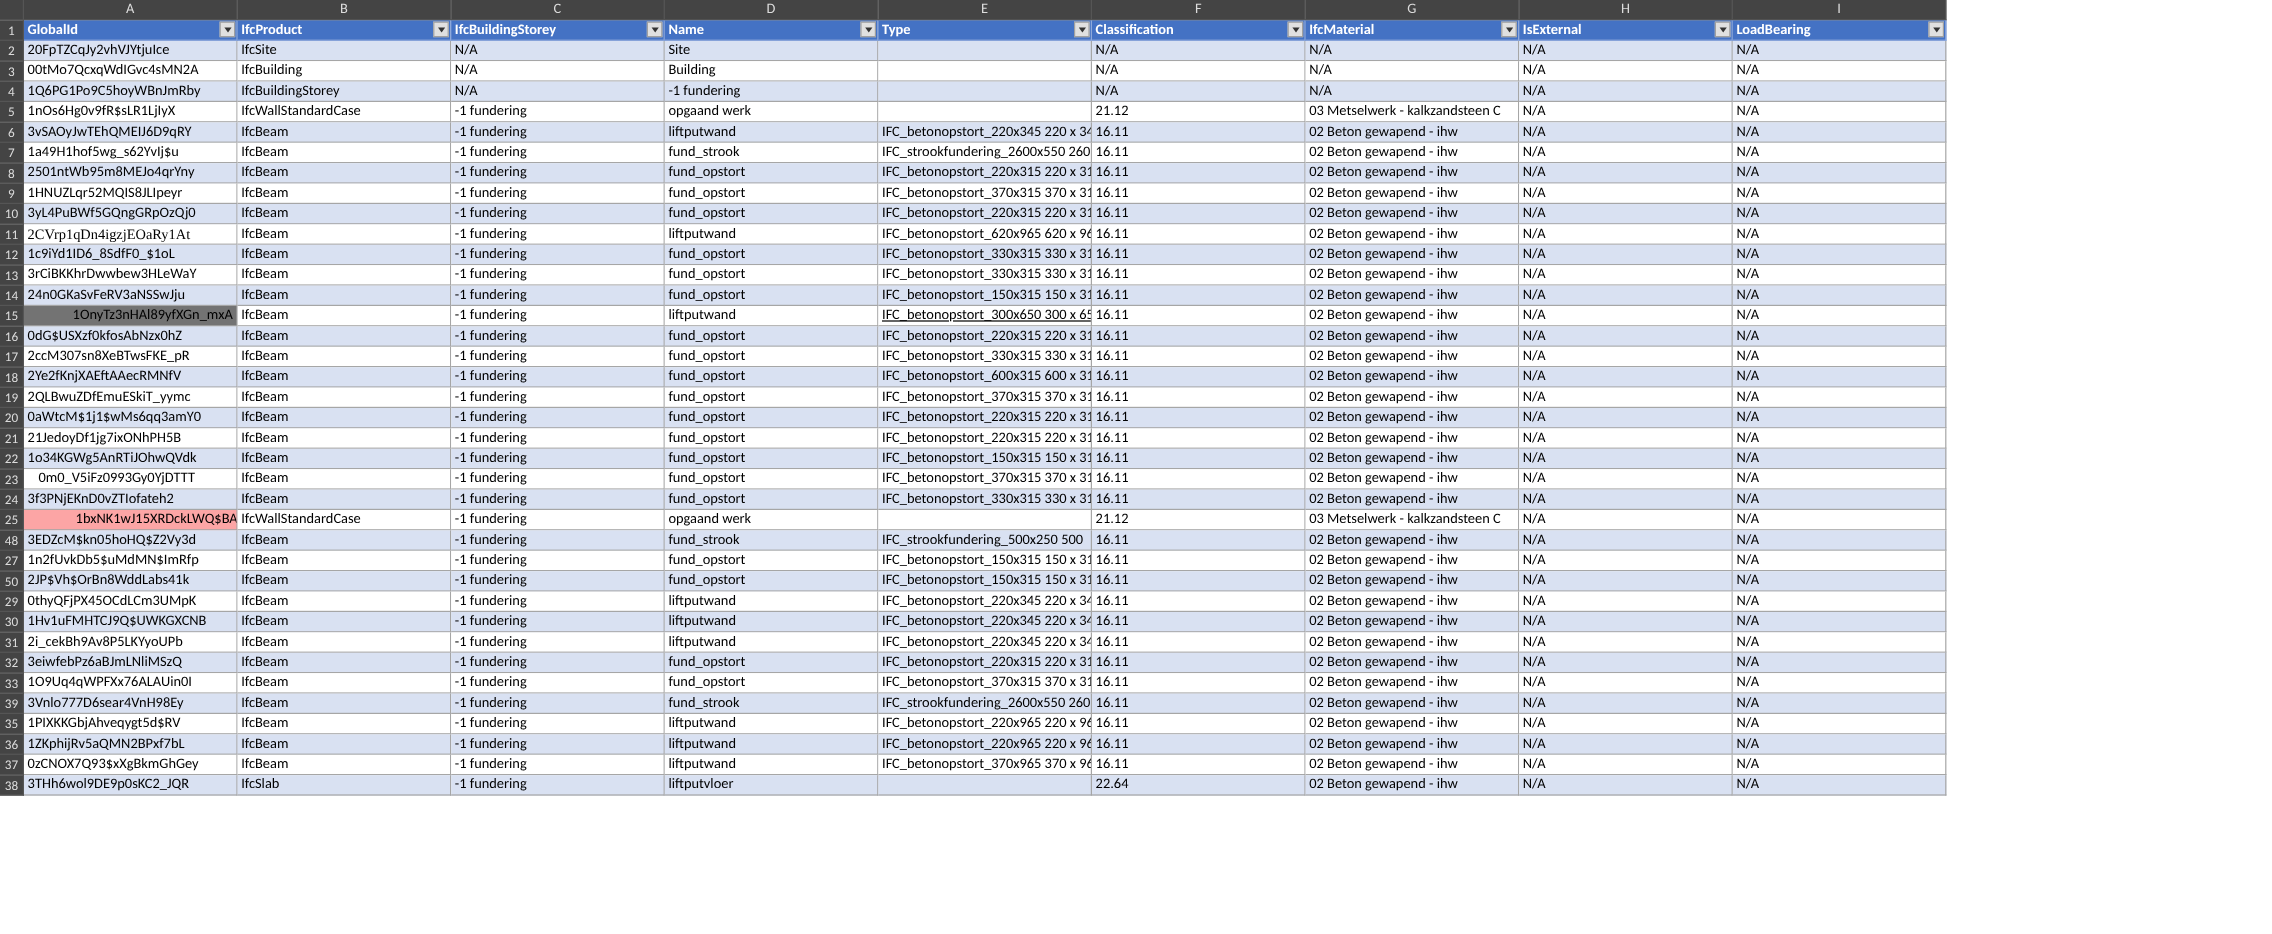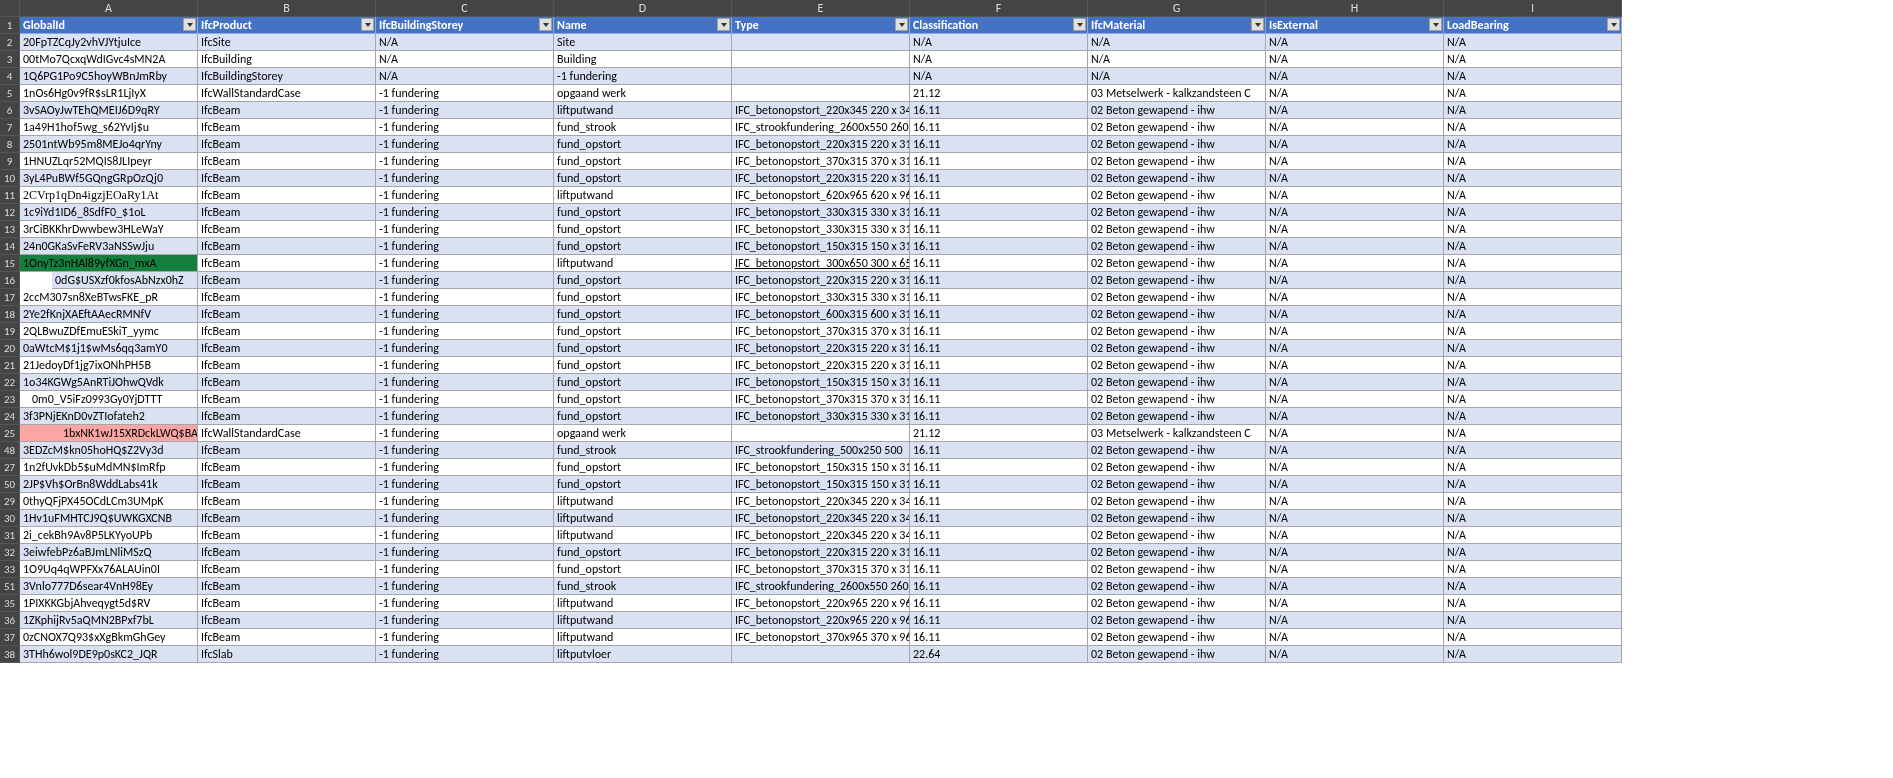--- a/index.html
+++ b/index.html
@@ -235,31 +235,31 @@
     <div class="cell even" style="background: rgb(217, 225, 242);">24n0GKaSvFeRV3aNSSwJju</div>
     <div class="cell even" style="background: rgb(217, 225, 242);">IfcBeam</div>
     <div class="cell even" style="background: rgb(217, 225, 242);">-1 fundering</div>
     <div class="cell even" style="background: rgb(217, 225, 242);">fund_opstort</div>
     <div class="cell even" style="background: rgb(217, 225, 242);">IFC_betonopstort_150x315 150 x 31</div>
     <div class="cell even" style="background: rgb(217, 225, 242);">16.11</div>
     <div class="cell even" style="background: rgb(217, 225, 242);">02 Beton gewapend - ihw</div>
     <div class="cell even" style="background: rgb(217, 225, 242);">N/A</div>
     <div class="cell even" style="background: rgb(217, 225, 242);">N/A</div>
     <div class="row-num">15</div>
-    <div class="cell odd" style="background: #15803d;">1OnyTz3nHAl89yfXGn_mxA</div>
+    <div class="cell odd" style="background: #737373; text-align: right;">1OnyTz3nHAl89yfXGn_mxA</div>
     <div class="cell odd" style="background: rgb(255, 255, 255);">IfcBeam</div>
     <div class="cell odd" style="background: rgb(255, 255, 255);">-1 fundering</div>
     <div class="cell odd" style="background: rgb(255, 255, 255);">liftputwand</div>
     <div class="cell odd" style="background: rgb(255, 255, 255); text-decoration: underline;">IFC_betonopstort_300x650 300 x 65</div>
     <div class="cell odd" style="background: rgb(255, 255, 255);">16.11</div>
     <div class="cell odd" style="background: rgb(255, 255, 255);">02 Beton gewapend - ihw</div>
     <div class="cell odd" style="background: rgb(255, 255, 255);">N/A</div>
     <div class="cell odd" style="background: rgb(255, 255, 255);">N/A</div>
     <div class="row-num">16</div>
-    <div class="cell even" style="background: rgb(217, 225, 242); margin-left: 32px;">0dG$USXzf0kfosAbNzx0hZ</div>
+    <div class="cell even" style="background: rgb(217, 225, 242);">0dG$USXzf0kfosAbNzx0hZ</div>
     <div class="cell even" style="background: rgb(217, 225, 242);">IfcBeam</div>
     <div class="cell even" style="background: rgb(217, 225, 242);">-1 fundering</div>
     <div class="cell even" style="background: rgb(217, 225, 242);">fund_opstort</div>
     <div class="cell even" style="background: rgb(217, 225, 242);">IFC_betonopstort_220x315 220 x 31</div>
     <div class="cell even" style="background: rgb(217, 225, 242);">16.11</div>
     <div class="cell even" style="background: rgb(217, 225, 242);">02 Beton gewapend - ihw</div>
     <div class="cell even" style="background: rgb(217, 225, 242);">N/A</div>
     <div class="cell even" style="background: rgb(217, 225, 242);">N/A</div>
     <div class="row-num">17</div>
     <div class="cell odd" style="background: rgb(255, 255, 255);">2ccM307sn8XeBTwsFKE_pR</div>
@@ -424,21 +424,21 @@
     <div class="row-num">33</div>
     <div class="cell odd" style="background: rgb(255, 255, 255);">1O9Uq4qWPFXx76ALAUin0I</div>
     <div class="cell odd" style="background: rgb(255, 255, 255);">IfcBeam</div>
     <div class="cell odd" style="background: rgb(255, 255, 255);">-1 fundering</div>
     <div class="cell odd" style="background: rgb(255, 255, 255);">fund_opstort</div>
     <div class="cell odd" style="background: rgb(255, 255, 255);">IFC_betonopstort_370x315 370 x 31</div>
     <div class="cell odd" style="background: rgb(255, 255, 255);">16.11</div>
     <div class="cell odd" style="background: rgb(255, 255, 255);">02 Beton gewapend - ihw</div>
     <div class="cell odd" style="background: rgb(255, 255, 255);">N/A</div>
     <div class="cell odd" style="background: rgb(255, 255, 255);">N/A</div>
-    <div class="row-num">51</div>
+    <div class="row-num">39</div>
     <div class="cell even" style="background: rgb(217, 225, 242);">3Vnlo777D6sear4VnH98Ey</div>
     <div class="cell even" style="background: rgb(217, 225, 242);">IfcBeam</div>
     <div class="cell even" style="background: rgb(217, 225, 242);">-1 fundering</div>
     <div class="cell even" style="background: rgb(217, 225, 242);">fund_strook</div>
     <div class="cell even" style="background: rgb(217, 225, 242);">IFC_strookfundering_2600x550 260</div>
     <div class="cell even" style="background: rgb(217, 225, 242);">16.11</div>
     <div class="cell even" style="background: rgb(217, 225, 242);">02 Beton gewapend - ihw</div>
     <div class="cell even" style="background: rgb(217, 225, 242);">N/A</div>
     <div class="cell even" style="background: rgb(217, 225, 242);">N/A</div>
     <div class="row-num">35</div>

